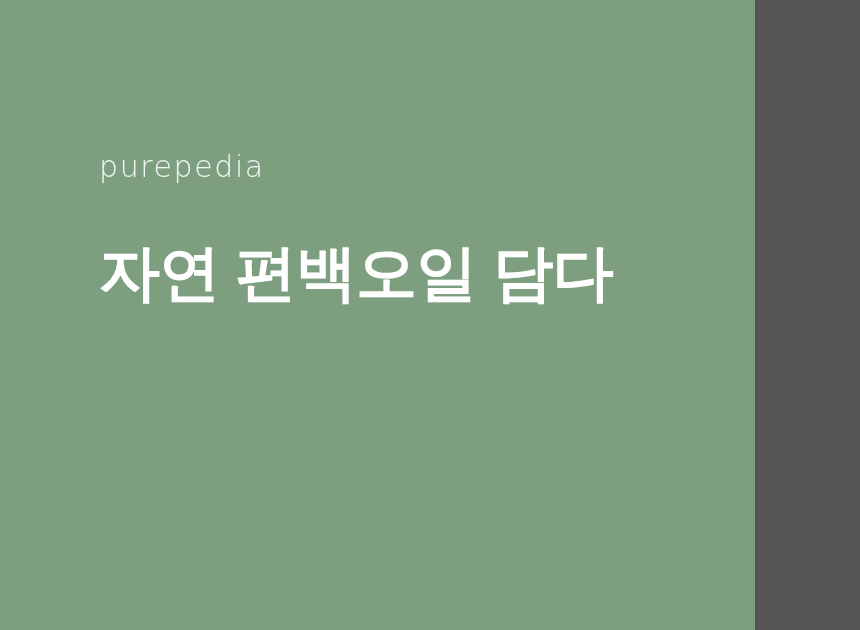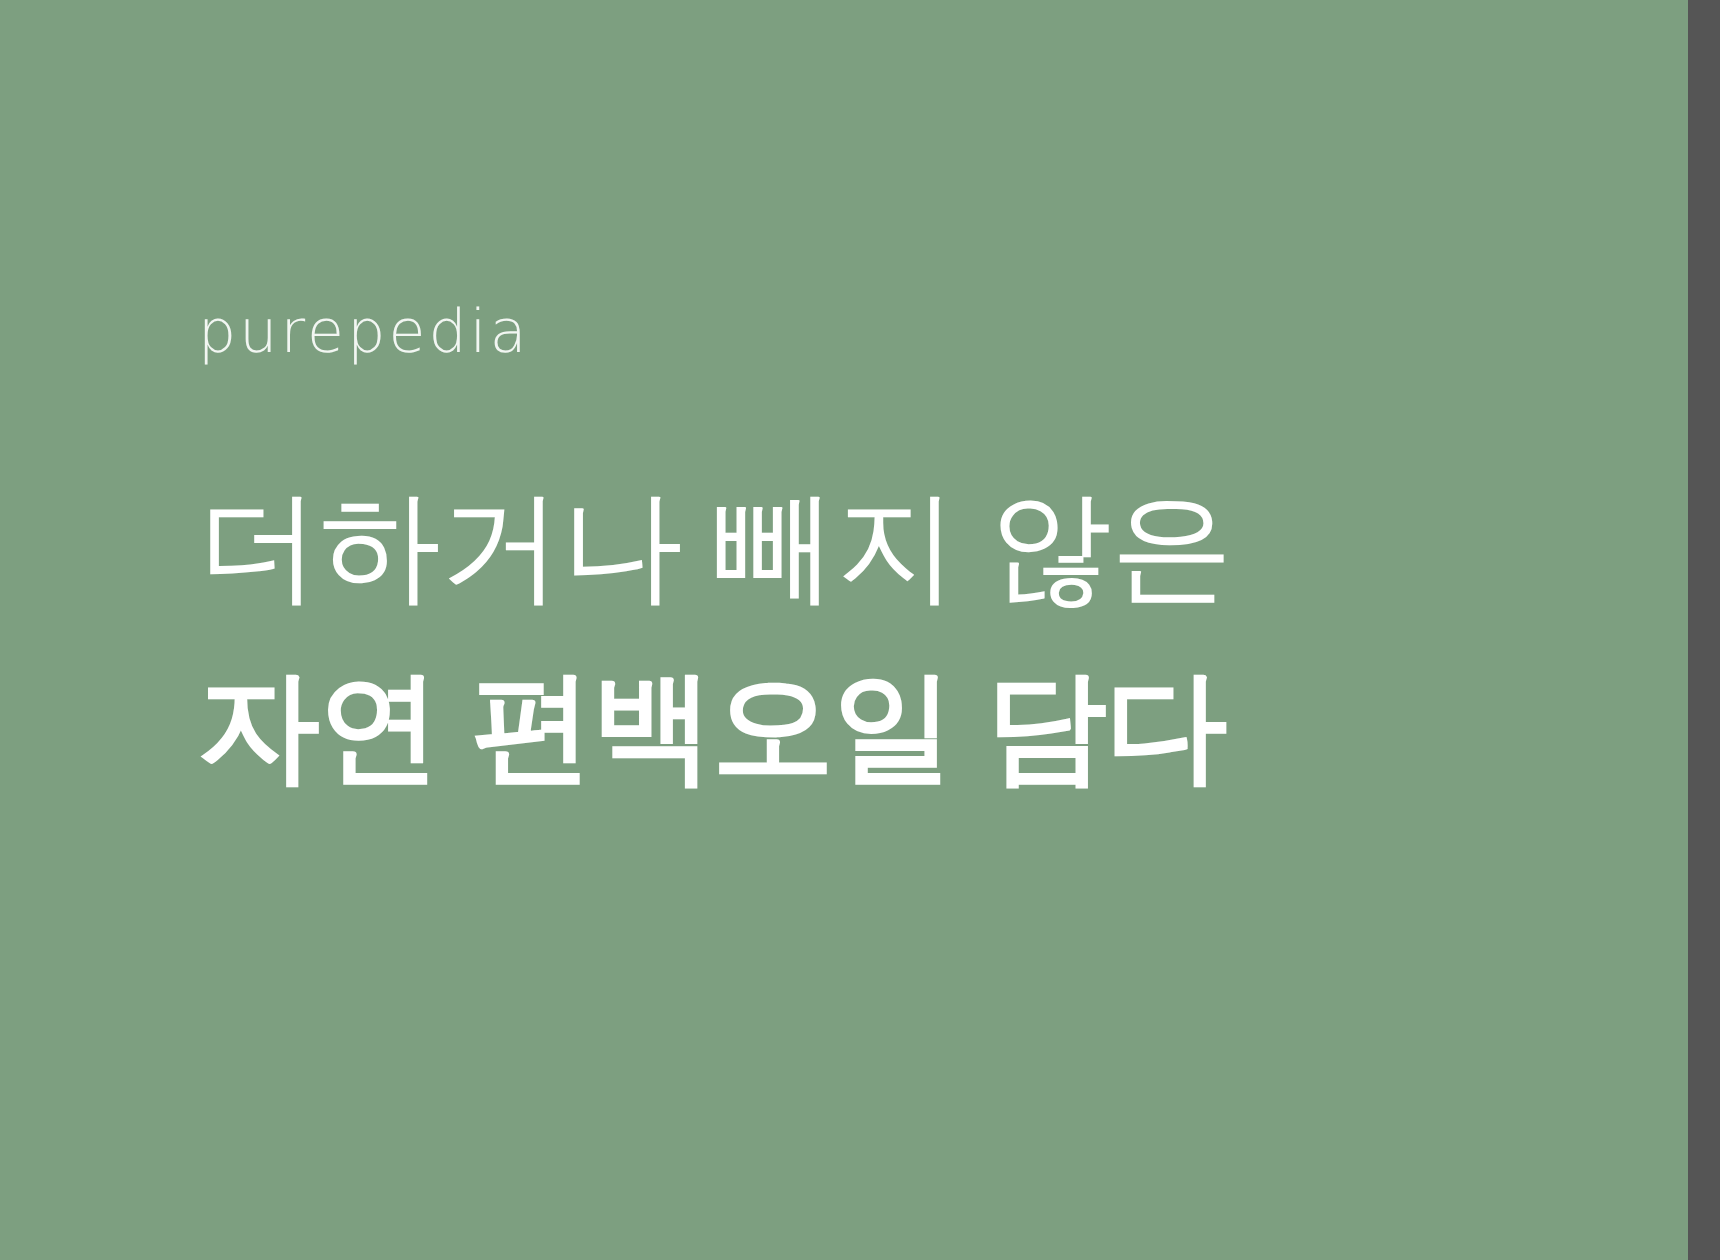--- a/index.html
+++ b/index.html
@@ -9,21 +9,21 @@
   }
 
   body {
     background: #555;
     font-family: "Liberation Sans", "DejaVu Sans", sans-serif;
   }
 
   
   .banner {
     position: relative;
-    width: 844px;
+    width: 755px;
     height: 630px;
     overflow: hidden;
     background-color: #7d9f80;
     box-sizing: border-box;
   }
 
   
   .content {
     position: absolute;
     left: 99px;
@@ -93,19 +93,18 @@
 </head>
 <body>
 
 <div class="banner">
 
   <div class="content">
 
     <div class="brand-logo">purepedia</div>
 
     <div class="headline">
-      <span class="headline-line light">더하거나 빼지 않은</span>
       <span class="headline-line bold">자연 편백오일 담다</span>
     </div>
 
 
   </div>
 </div>
 
 </body></html>

